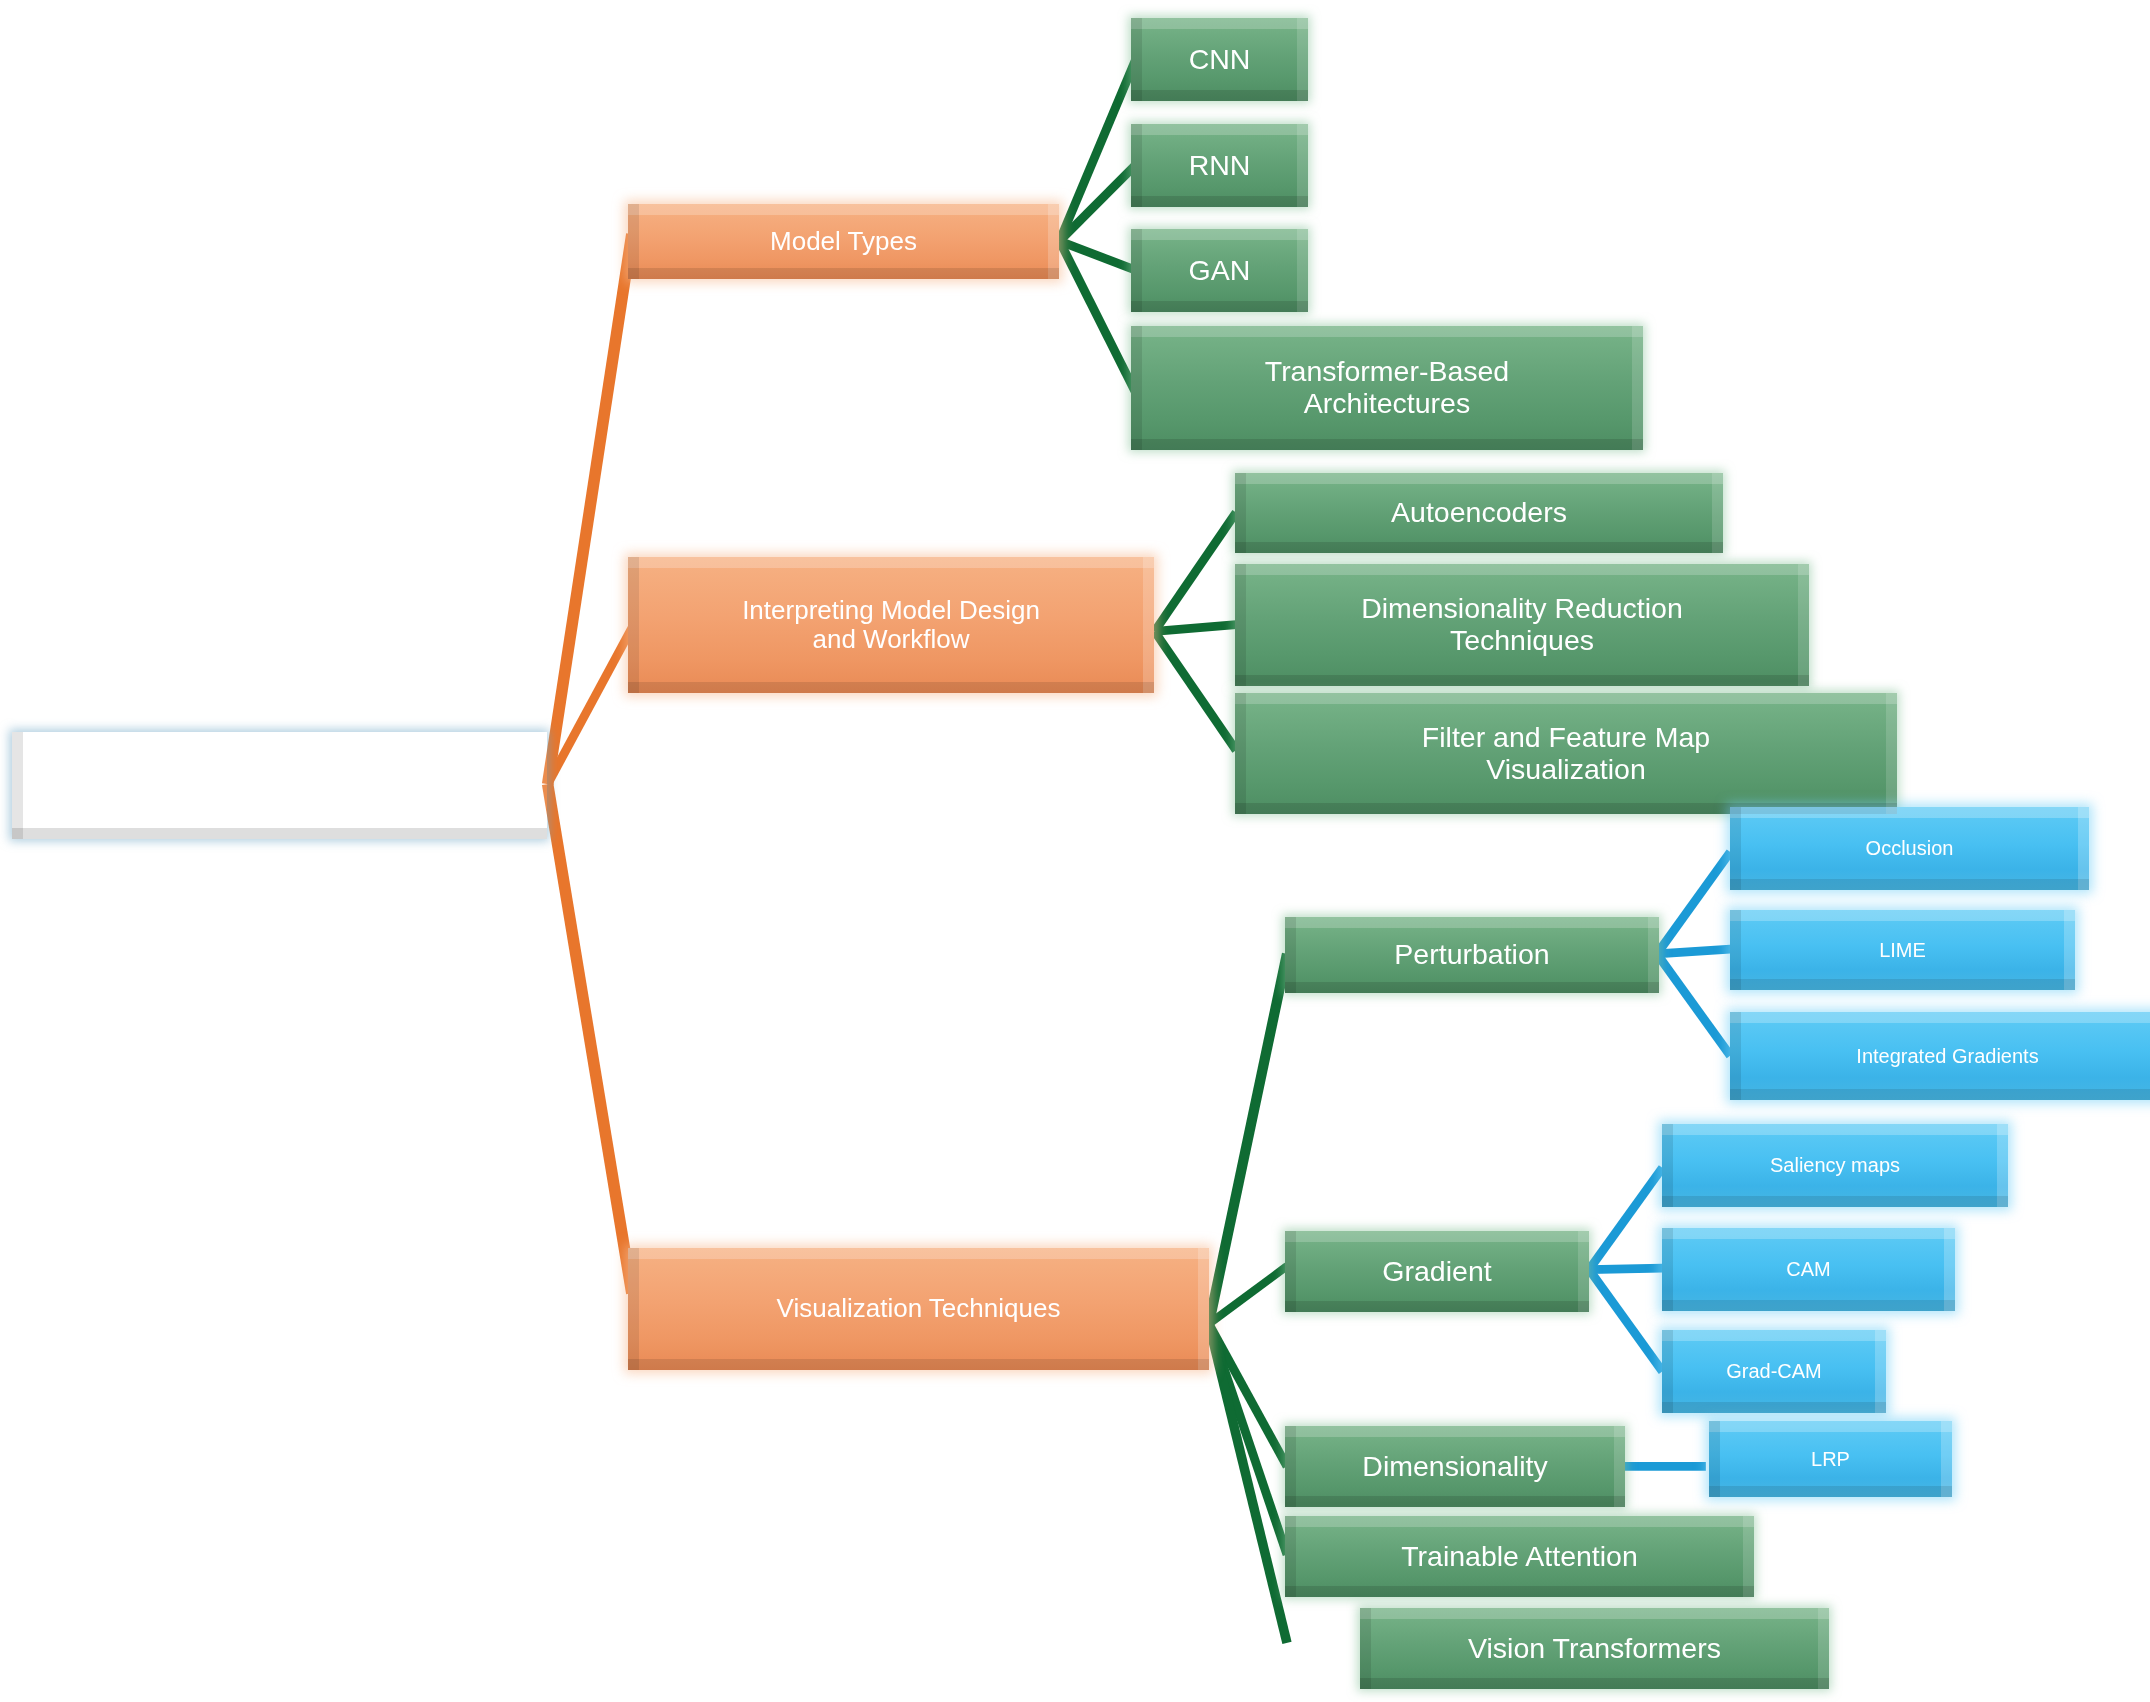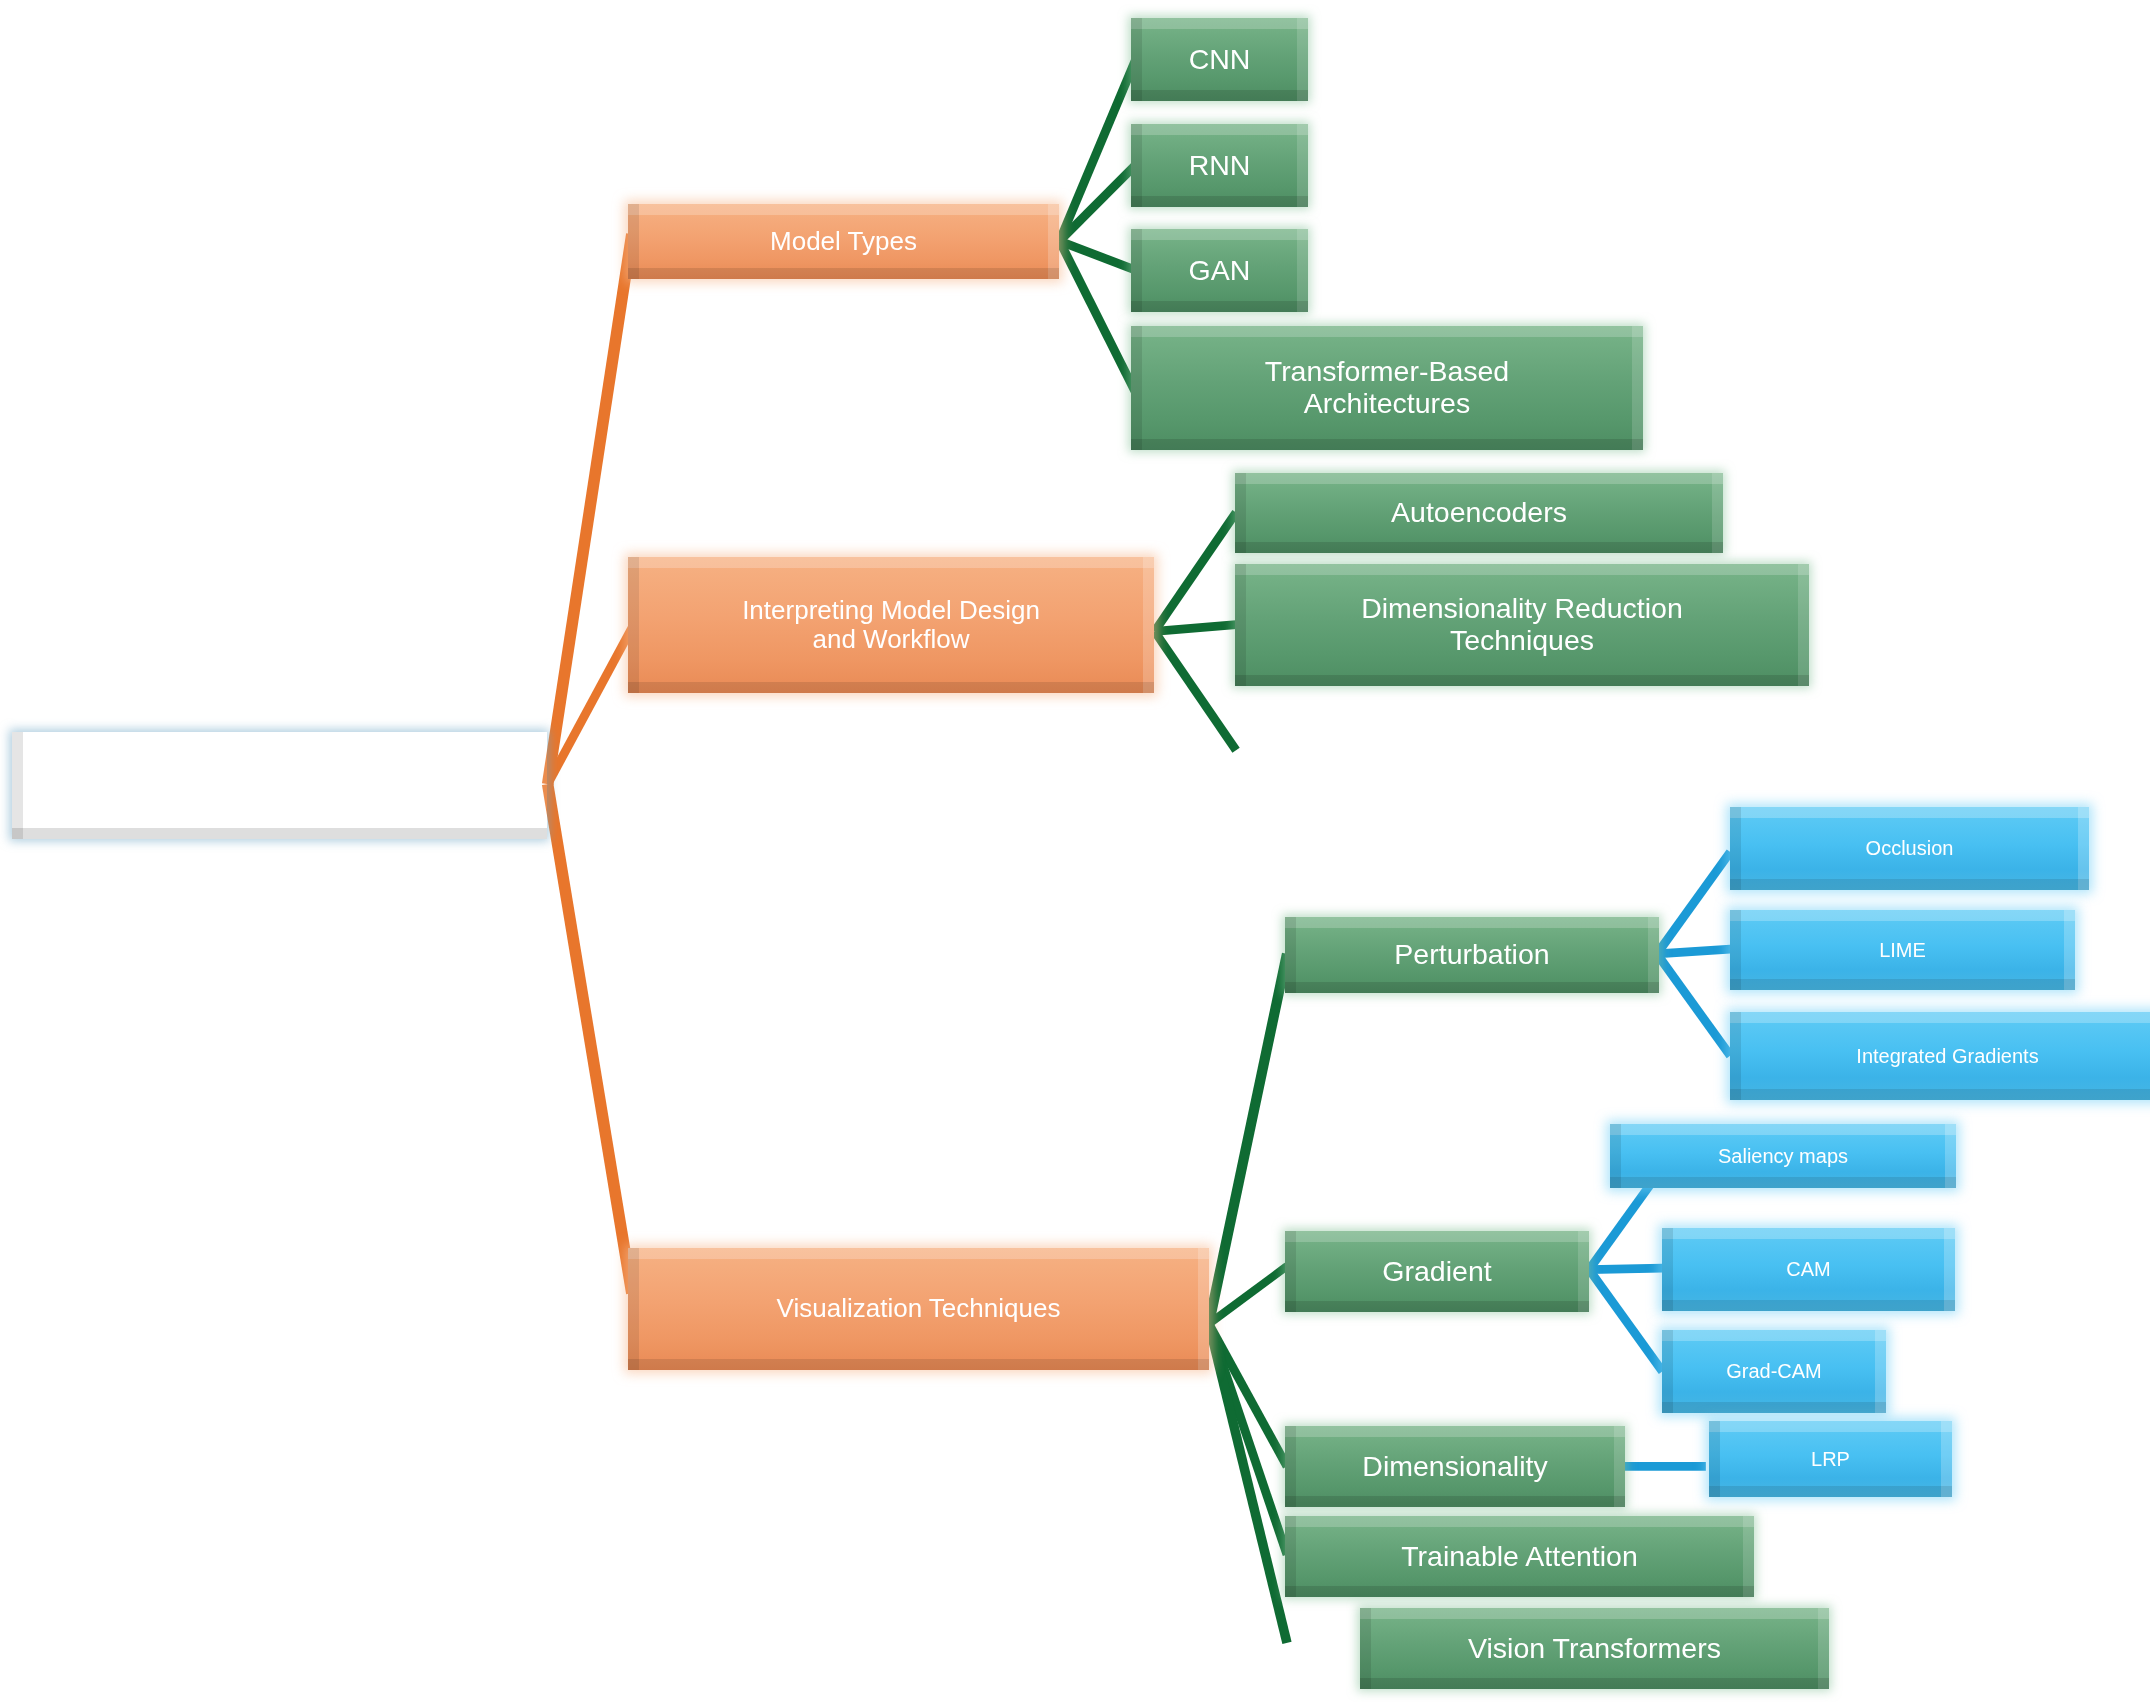--- a/index.html
+++ b/index.html
@@ -198,20 +198,31 @@
     <div class="bevel">
       <span class="t"></span>
         <span class="l"></span>
         <span class="r"></span>
         <span class="b"></span>
       </div>
     <div class="lbl">Dimensionality Reduction
 Techniques</div>
   </div>
 
+  <div class="node n-green" style="left:1235px;top:693px;width:662px;height:121px;">
+    <div class="plate"></div>
+    <div class="bevel">
+      <span class="t"></span>
+        <span class="l"></span>
+        <span class="r"></span>
+        <span class="b"></span>
+      </div>
+    <div class="lbl">Filter and Feature Map
+Visualization</div>
+  </div>
 
   <div class="node n-orange" style="left:628px;top:1248px;width:581px;height:122px;">
     <div class="plate"></div>
     <div class="bevel">
       <span class="t"></span>
         <span class="l"></span>
         <span class="r"></span>
         <span class="b"></span>
       </div>
     <div class="lbl">Visualization Techniques</div>
@@ -264,21 +275,21 @@
     <div class="plate"></div>
     <div class="bevel">
       <span class="t"></span>
         <span class="l"></span>
         <span class="r"></span>
         <span class="b"></span>
       </div>
     <div class="lbl">Gradient</div>
   </div>
 
-  <div class="node n-cyan" style="left:1610px;top:1124px;width:346px;height:64px;">
+  <div class="node n-cyan" style="left:1662px;top:1124px;width:346px;height:83px;">
     <div class="plate"></div>
     <div class="bevel">
       <span class="t"></span>
         <span class="l"></span>
         <span class="r"></span>
         <span class="b"></span>
       </div>
     <div class="lbl">Saliency maps</div>
   </div>
 

